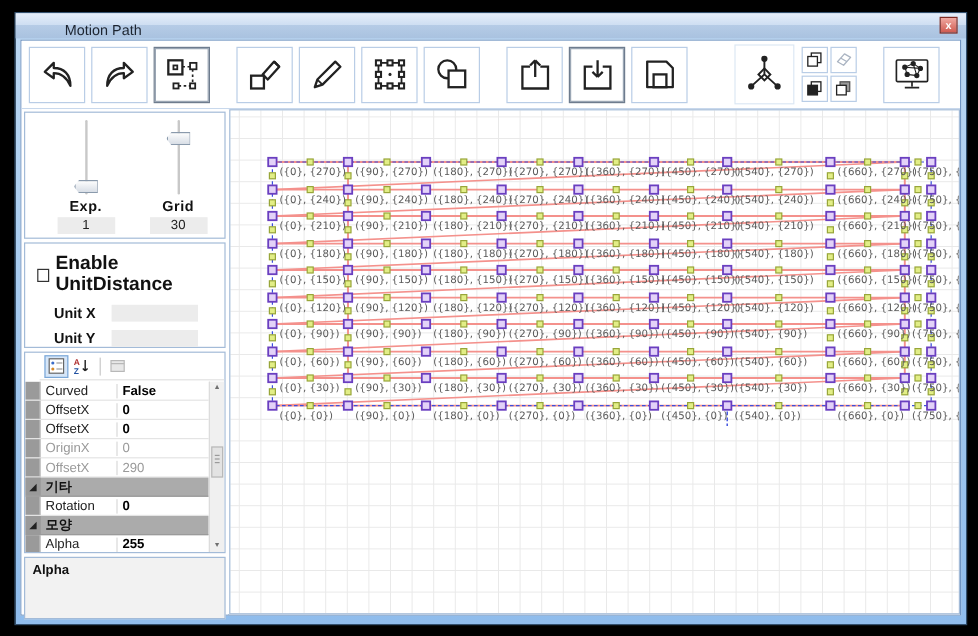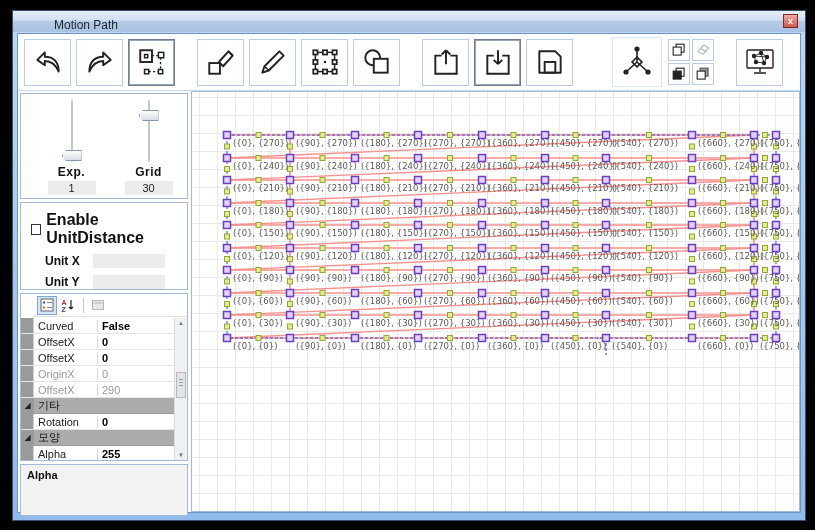--- a/index.html
+++ b/index.html
@@ -63,21 +63,21 @@
   .pg-body { position:absolute; left:0; right:13px; top:24px; bottom:0; overflow:hidden; }
   .pg-row { display:flex; height:16px; border-bottom:1px solid #e4e4e4; font-size:11px; align-items:center; }
   .pg-margin { width:13px; align-self:stretch; background:#9a9a9a; border-right:1px solid #d0d0d0; flex:none; }
   .pg-name { width:64px; padding-left:4px; color:#222; border-right:1px solid #d9d9d9; flex:none;
     white-space:nowrap; overflow:hidden; }
   .pg-value { flex:1; padding-left:4px; font-weight:bold; color:#000; white-space:nowrap; overflow:hidden; }
   .pg-row.disabled .pg-name, .pg-row.disabled .pg-value { color:#9a9a9a; font-weight:normal; }
   .pg-row.category { background:#ababab; border-bottom:1px solid #9a9a9a; }
   .pg-row.category .pg-cat-margin { width:13px; align-self:stretch; background:#9a9a9a; flex:none;
     font-size:8px; color:#222; text-align:center; line-height:16px; }
-  .pg-row.category .pg-cat-name { font-weight:normal; color:#111; padding-left:4px; }
+  .pg-row.category .pg-cat-name { font-weight:bold; color:#111; padding-left:4px; }
   .pg-scroll { position:absolute; right:0; top:24px; bottom:0; width:13px; background:#f0f0f0; border-left:1px solid #dcdcdc; }
   .pg-thumb { position:absolute; left:1px; right:1px; top:38%; height:26px; background:#e3e3e3; border:1px solid #b8b8b8; }
   .pg-thumb:before { content:""; position:absolute; left:2px; right:2px; top:9px; height:1px; background:#9a9a9a;
     box-shadow:0 3px 0 #9a9a9a,0 -3px 0 #9a9a9a; }
   .pg-arrow { position:absolute; left:0; right:0; height:10px; font-size:6px; color:#707070; text-align:center; line-height:10px; }
 
   
   .desc-box { height:52px; background:#f2f2f2; padding:4px 6px; }
   .desc-title { font-size:11px; font-weight:bold; color:#111; }
   .desc-text { font-size:11px; color:#333; margin-top:2px; }

